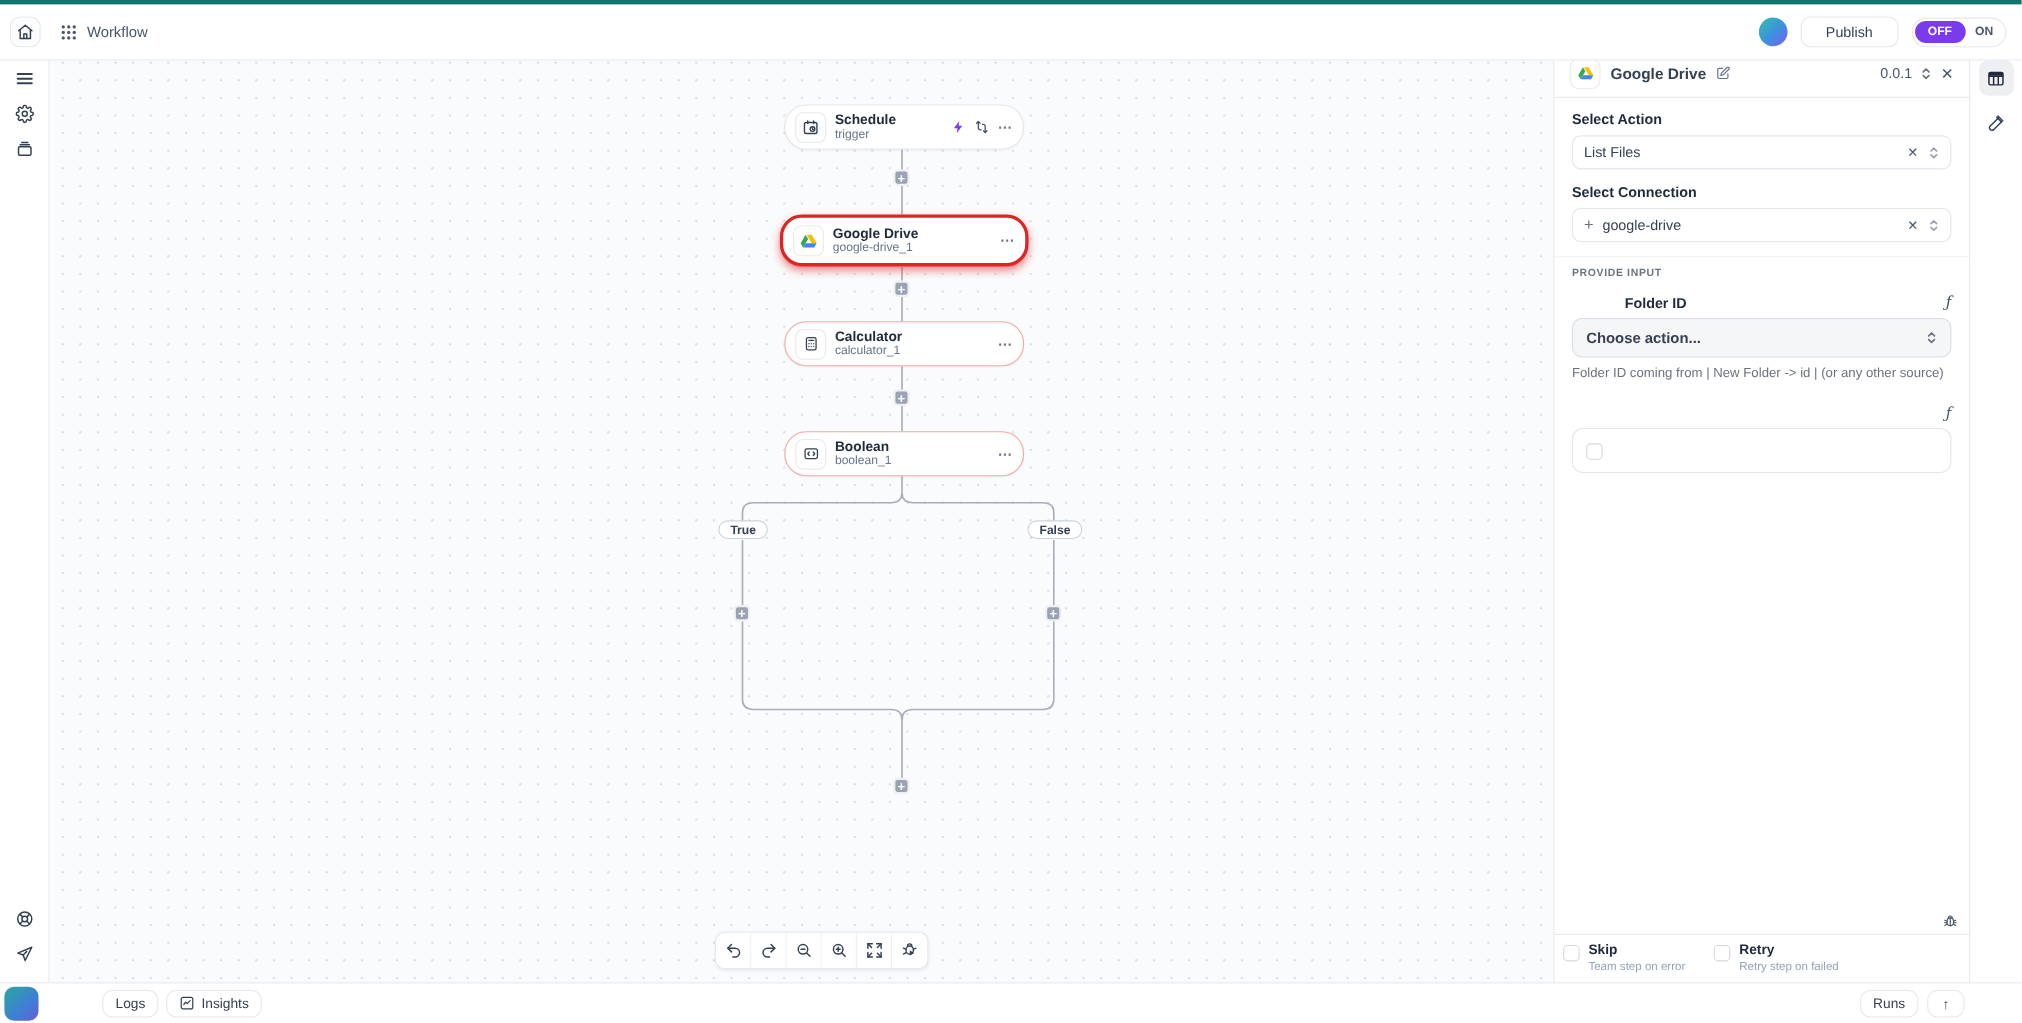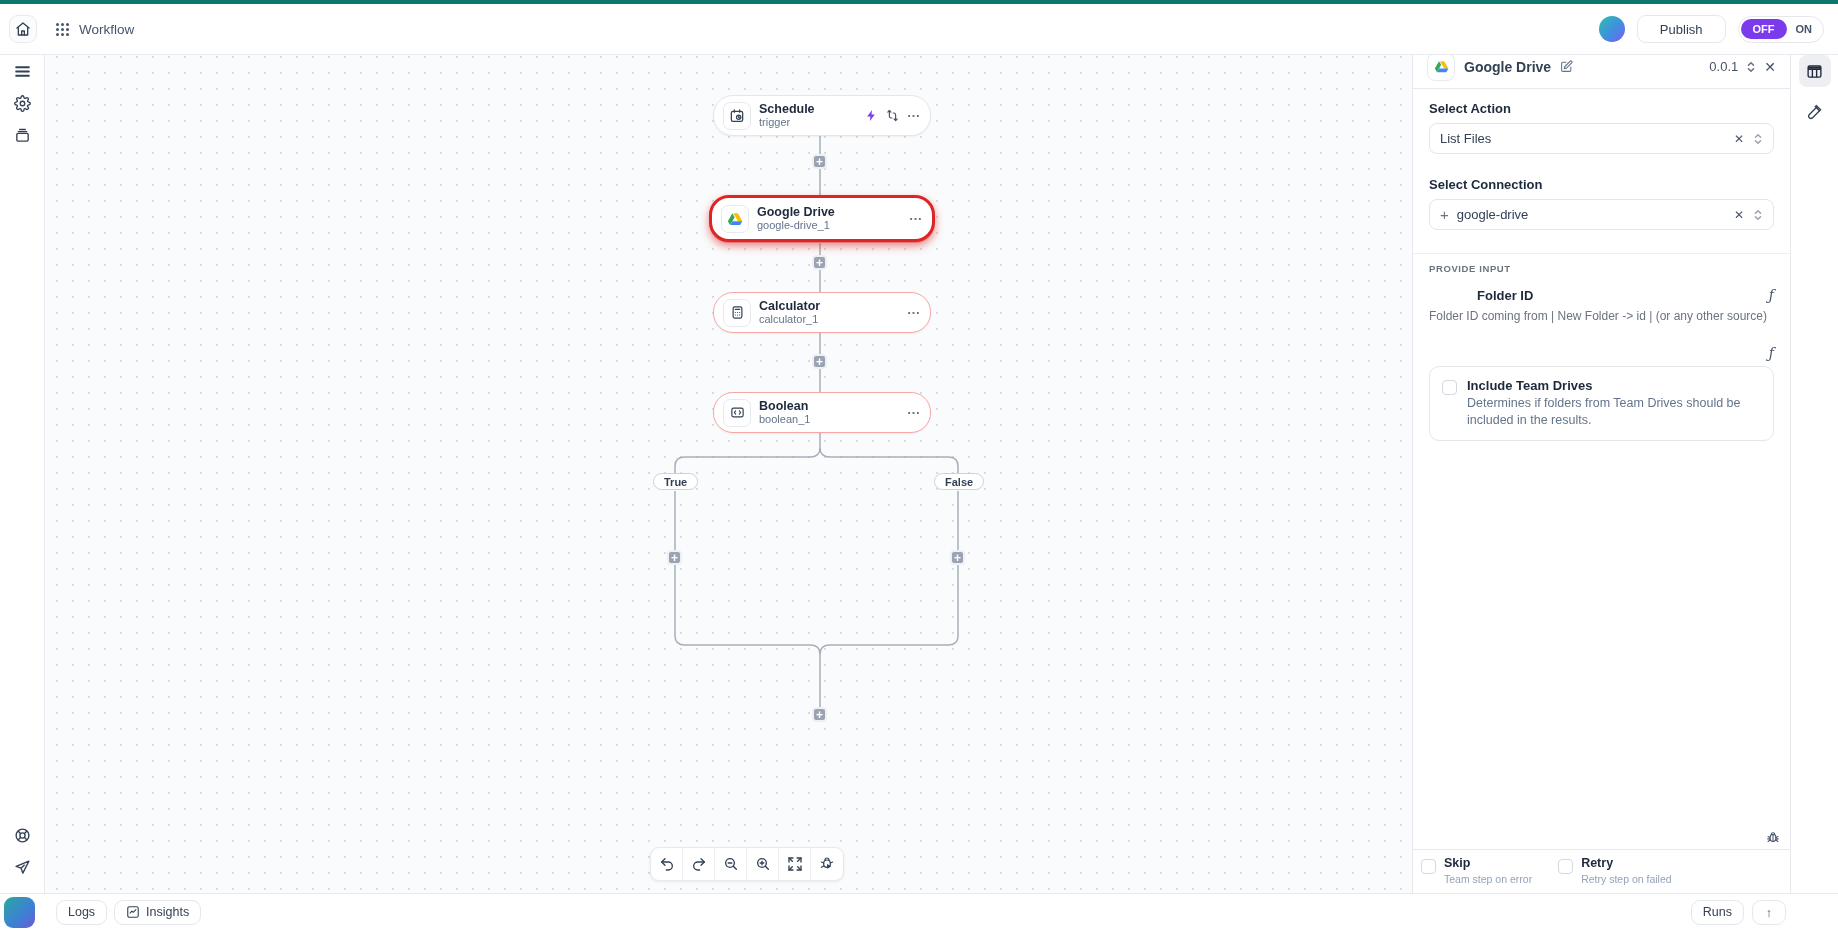--- a/index.html
+++ b/index.html
@@ -51,21 +51,21 @@
 
   
   .panel { position:absolute; top:45px; right:48px; width:378px; bottom:37px; background:#fff; border-left:1px solid #e7e9ee; z-index:45; }
   .panel-hdr { height:44px; border-bottom:1px solid #e7e9ee; display:flex; align-items:center; padding:0 14px; gap:9px; }
   .panel-iconbox { width:28px; height:28px; border:1px solid #e8eaed; border-radius:8px; display:flex; align-items:center; justify-content:center; }
   .panel-title { font-size:14px; font-weight:700; color:#334155; }
   .panel-hdr-right { margin-left:auto; display:flex; align-items:center; gap:8px; }
   .version { font-size:13px; color:#475569; }
   .panel-body { padding:12px 16px 0; }
   .fld-label { font-size:13px; font-weight:700; color:#1e293b; margin-bottom:7px; }
-  .field { height:31px; border:1px solid #e2e6eb; border-radius:8px; display:flex; align-items:center; padding:0 10px; gap:8px; margin-bottom:23px; }
+  .field { height:31px; border:1px solid #e2e6eb; border-radius:8px; display:flex; align-items:center; padding:0 10px; gap:8px; margin-bottom:13px; }
   .field-val { font-size:13px; color:#334155; flex:1; }
   .field-icons { display:flex; align-items:center; gap:9px; color:#6b7280; }
   .xmark { font-size:12px; color:#475569; }
   .section-divider { border-top:1px solid #eceff3; margin:2px -16px 0; }
   .section-label { font-size:9.5px; font-weight:700; letter-spacing:.6px; color:#6b7280; margin:9px 0 13px; }
   .label-row { display:flex; align-items:center; justify-content:space-between; margin-bottom:6px;padding-left:48px; }
   .fx { font-family:"DejaVu Serif",serif; font-style:italic; font-size:14px; color:#475569; }
   .select { height:36px; background:#f5f6f8; border:1px solid #d9dde3; border-radius:9px; display:flex; align-items:center; padding:0 12px; margin-bottom:7px; }
   .select-val { font-size:13.5px; font-weight:600; color:#374151; flex:1; }
   .helper { font-size:12px; color:#6b7280; margin-bottom:22px; }
@@ -80,21 +80,21 @@
   .errcfg-item { display:flex; gap:8px; }
   .errcfg-title { font-size:12.5px; font-weight:700; color:#1e293b; line-height:1.1; }
   .errcfg-desc { font-size:10.5px; color:#94a3b8; margin-top:2px; }
 
   
   .rail { position:absolute; top:45px; right:0; width:48px; bottom:37px; background:#fff; border-left:1px solid #e7e9ee; display:flex; flex-direction:column; align-items:center; padding-top:10px; gap:8px; z-index:46; }
   .rail-btn { width:32px; height:32px; border-radius:8px; display:flex; align-items:center; justify-content:center; }
   .rail-btn.active { background:#edeff2; }
 
   
-  .statusbar { position:absolute; bottom:0; left:0; right:0; height:37px; background:#fff; border-top:1px solid #e7e9ee; display:flex; align-items:center; z-index:55; }
+  .statusbar { position:absolute; bottom:0; left:0; right:0; height:37px; background:#fff; border-top:1px solid #e7e9ee; display:flex; align-items:center; z-index:55;gap:37px; }
   .logo-sq { width:31px; height:31px; border-radius:9px; margin-left:4px; background:linear-gradient(135deg,#2aa89c 0%,#3e7fd6 60%,#6d5bd0 100%); }
   .sb-left { display:flex; align-items:center; gap:7px; margin-left:21px; }
   .sb-btn { height:25px; border:1px solid #e5e7eb; border-radius:9px; background:#fff; display:flex; align-items:center; gap:6px; padding:0 11px; font-size:12.5px; color:#334155; }
   .sb-right { margin-left:auto; display:flex; align-items:center; gap:8px; margin-right:52px; }
   svg { display:block; }
 </style>
 </head>
 <body>
 
 <div id="app">
@@ -402,31 +402,36 @@
         </span>
       </div>
 
       <div class="section-divider"></div>
       <div class="section-label">PROVIDE INPUT</div>
 
       <div class="label-row">
         <span class="fld-label" style="margin-bottom:0;">Folder ID</span>
         <span class="fx">ƒ</span>
       </div>
+      <div class="select">
+        <span class="select-val">Choose action...</span>
+        <span>
+          <svg width="10" height="12" viewBox="0 0 10 14" fill="none" stroke="#6b7280" stroke-width="1.8" stroke-linecap="round" stroke-linejoin="round">
+              <path d="M2 5 5 2l3 3"></path>
+              <path d="M2 9l3 3 3-3"></path>
+            </svg>
+        </span>
+      </div>
       <div class="helper">Folder ID coming from | New Folder -&gt; id | (or any other source)</div>
 
       <div class="fx-row">
         <span class="fx">ƒ</span>
       </div>
       <div class="opt-card">
         <span class="checkbox"></span>
-        <span>
-          <div class="opt-title">Include Team Drives</div>
-          <div class="opt-desc">Determines if folders from Team Drives should be included in the results.</div>
-        </span>
       </div>
     </div>
 
     <div class="panel-foot">
       <div class="bug-row">
         <span>
           <svg width="14" height="14" viewBox="0 0 24 24" fill="none" stroke="#475569" stroke-width="1.8" stroke-linecap="round">
               <path d="M9 6a3 3 0 0 1 6 0"></path>
               <rect x="7" y="6" width="10" height="12" rx="5"></rect>
               <path d="M12 6v12"></path>

